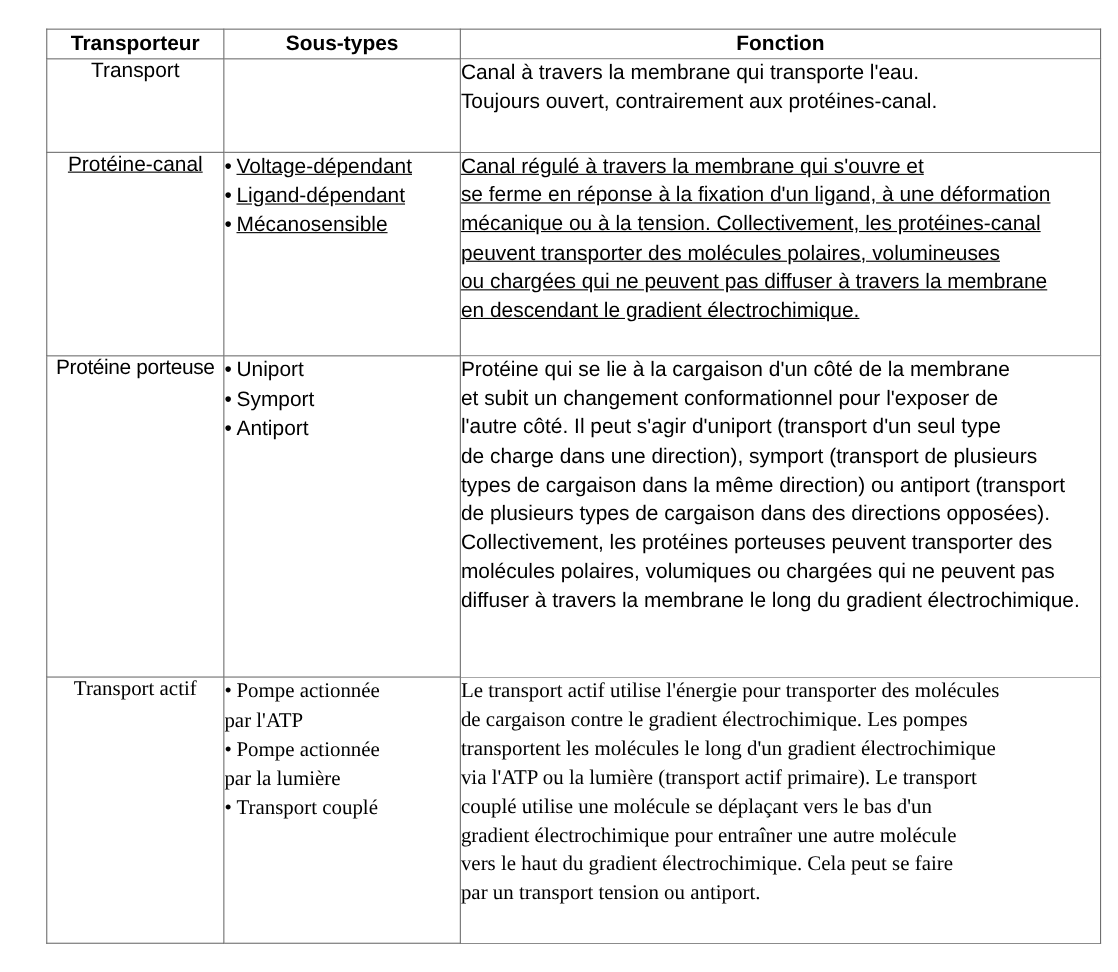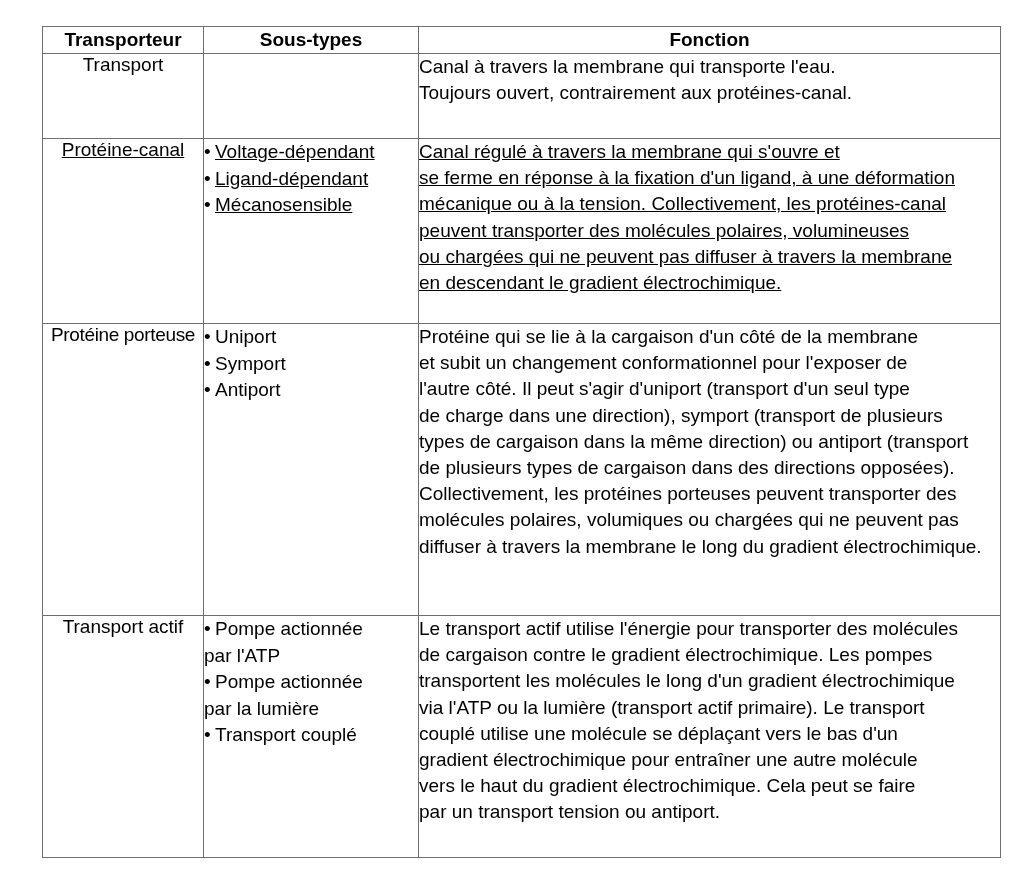--- a/index.html
+++ b/index.html
@@ -97,21 +97,21 @@
   }
   td.fonction-cell .ln {
     display: block;
   }
 
   
   tr.r-head { height: 26px; margin-top: 28px; }
   tr.r1 { height: 85px; }
   tr.r2 { height: 185px; text-decoration: underline; }
   tr.r3 { height: 292px; padding-left: 36px; }
-  tr.r4 { height: 242px; }
+  tr.r4 { height: 242px; font-family: Liberation Serif, serif; }
 </style>
 </head>
 <body>
 
 <div id="page">
   <table class="transport-table">
     <colgroup>
       <col class="c1">
       <col class="c2">
       <col class="c3">

